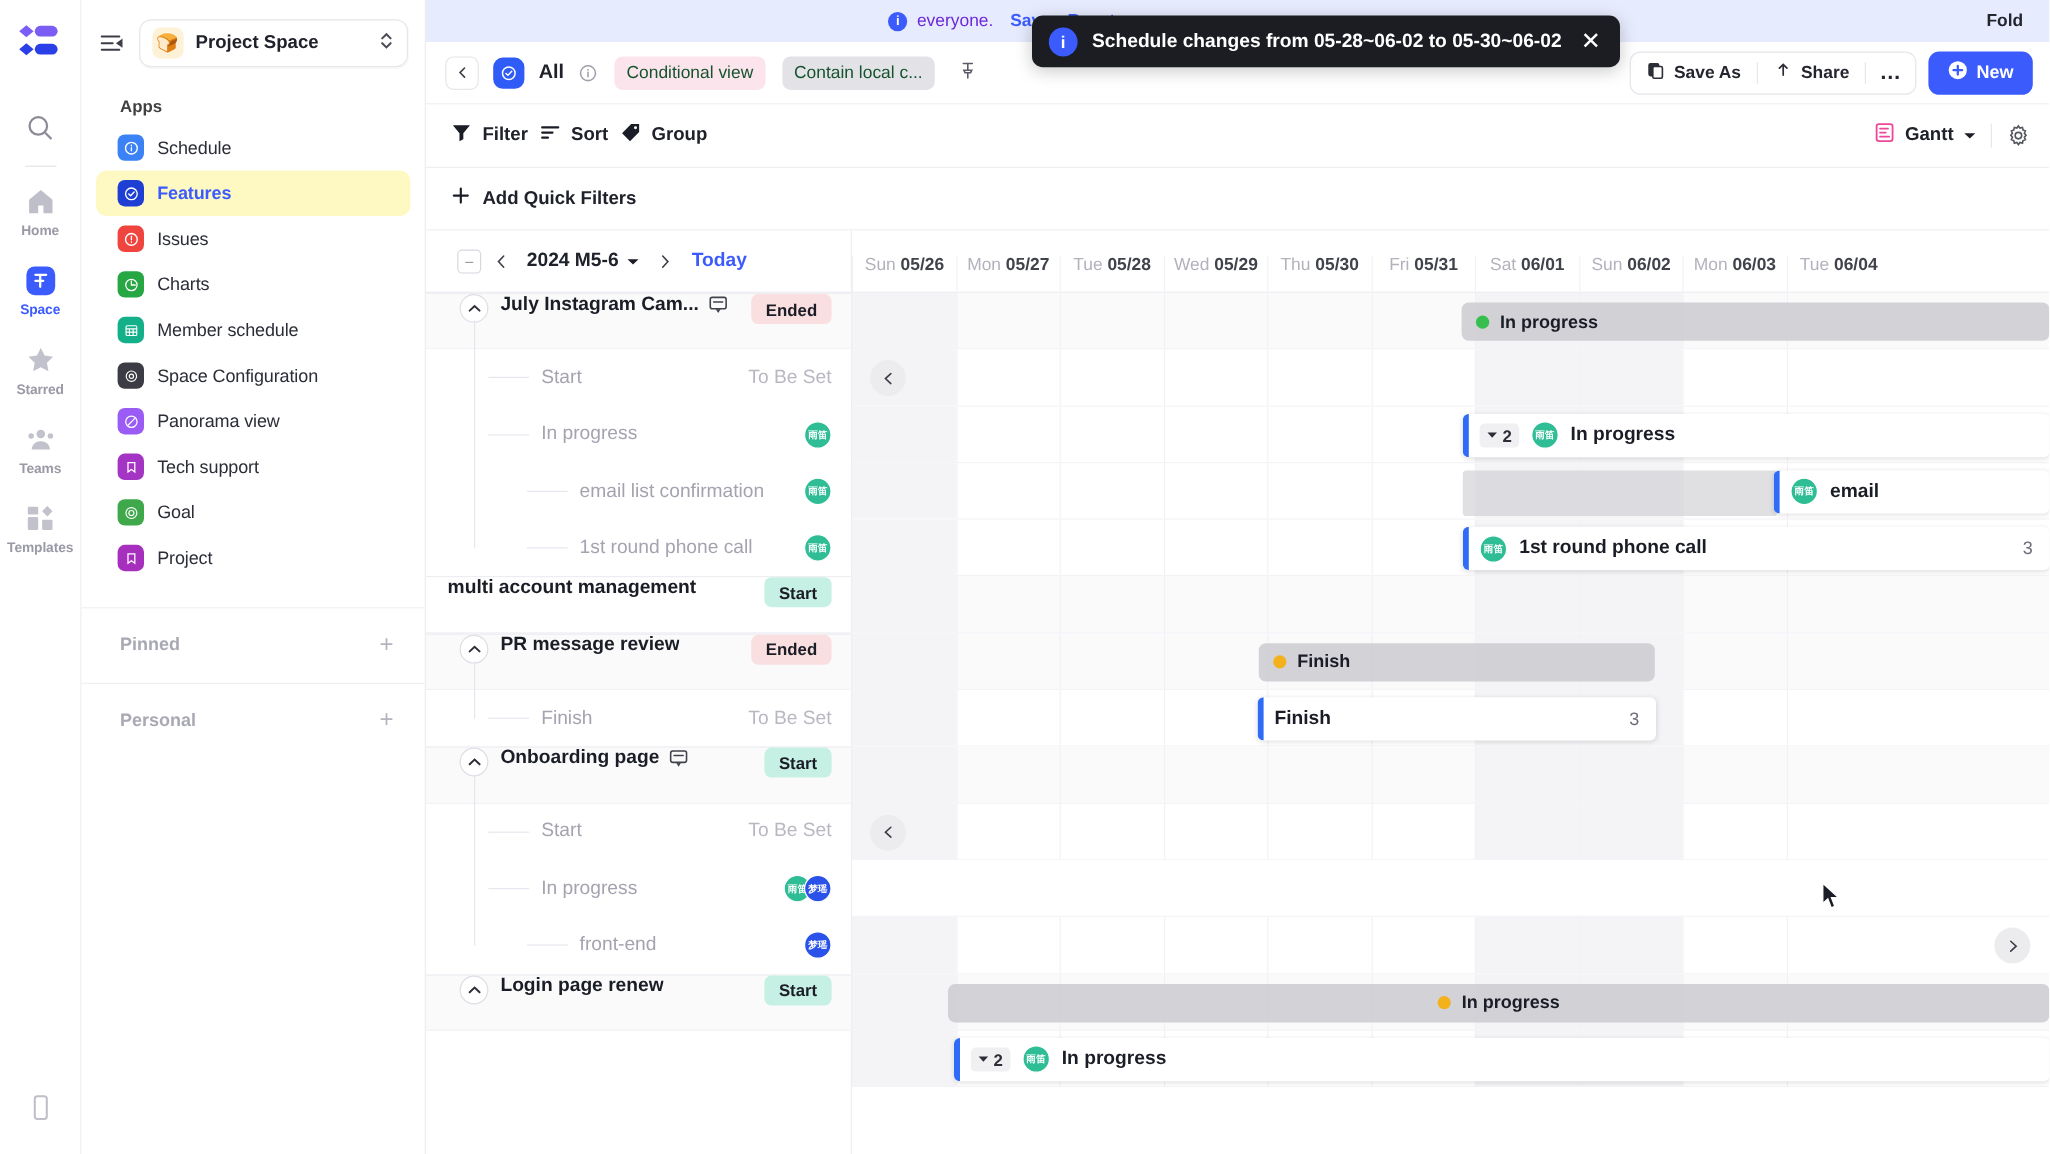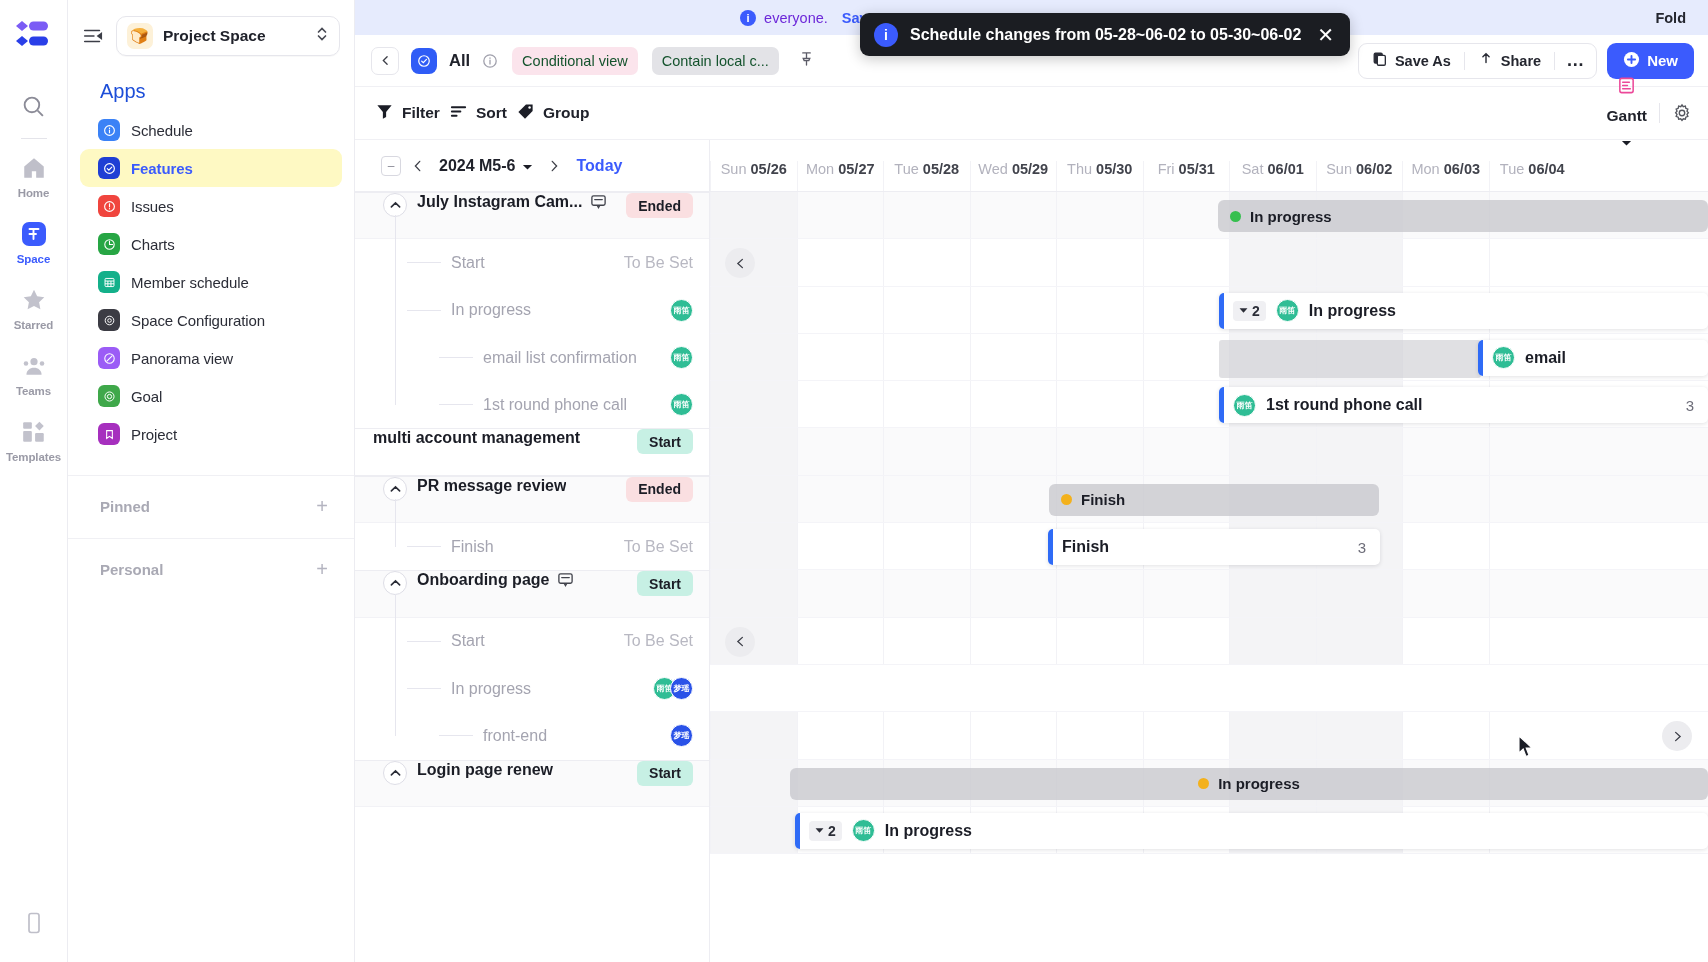--- a/index.html
+++ b/index.html
@@ -31,21 +31,21 @@
   .sidebar { width: 287px; flex: 0 0 287px; background: #fff; border-right: 1px solid #ececf1; padding: 0; position: relative; }
   .sb-top { display: flex; align-items: center; gap: 10px; padding: 16px 14px 10px 12px; }
   .sb-collapse { width: 26px; height: 26px; display:flex;align-items:center;justify-content:center; cursor:pointer;}
   .sb-space {
     flex: 1; height: 40px; border: 1px solid #e6e6ec; border-radius: 10px;
     display: flex; align-items: center; gap: 10px; padding: 0 10px; cursor: pointer;
     box-shadow: 0 1px 1px rgba(20,20,40,.03);
   }
   .sb-space-emoji { width: 26px; height: 26px; border-radius: 7px; background: #fdf1d8; display:flex;align-items:center;justify-content:center; font-size:15px; }
   .sb-space-name { font-size: 15.5px; font-weight: 700; color: #20222b; flex: 1; }
-  .sb-section { font-size: 20px; color: #1d4ed8; font-weight: 400; padding: 14px 0 8px 32px; }
+  .sb-section { font-size: 14px; color: #404040; font-weight: 700; padding: 14px 0 8px 32px; }
   .app-list { padding: 0 12px; }
   .app-item { height: 38px; display: flex; align-items: center; gap: 11px; padding: 0 10px 0 18px; border-radius: 9px; cursor: pointer; }
   .app-item.active { background: #fef9c3; }
   .app-ico { width: 22px; height: 22px; border-radius: 6px; display:flex;align-items:center;justify-content:center; color:#fff; flex:0 0 22px;}
   .app-name { font-size: 15px; color: #2b2d37; font-weight: 500; letter-spacing: -0.1px;}
   .app-item.active .app-name { color: #3b5bfd; font-weight: 600; }
   .sb-group { margin-top: 22px; border-top: 1px solid #f0f0f4; padding: 20px 26px 0 32px; display:flex; align-items:center;}
   .sb-group-label { font-size: 15px; color: #a9a9b4; font-weight: 600; flex:1;}
   .sb-plus { color: #b4b4c0; font-size: 20px; cursor: pointer; line-height: 1;}
 
@@ -74,21 +74,21 @@
   .vb-pin { margin-left: 14px; color:#5c5c68; cursor:pointer;}
   .vb-right { margin-left:auto; display:flex; align-items:center; gap: 10px; }
   .vb-grp { height:36px; border:1px solid #e6e6ec; border-radius:9px; display:flex; align-items:center; }
   .vb-btn { display:flex;align-items:center;gap:7px;padding:0 13px;height:100%;font-size:14.5px;font-weight:700;color:#24262f;cursor:pointer;}
   .vb-sep { width:1px;height:18px;background:#e6e6ec;}
   .vb-new { height:36px;background:#3b5bfd;border-radius:9px;display:flex;align-items:center;gap:7px;padding:0 16px;color:#fff;font-size:15px;font-weight:700;cursor:pointer;}
 
   .toolbar { height:53px;display:flex;align-items:center;padding:0 16px 0 20px;border-bottom:1px solid #f0f0f4;gap:9px;}
   .tb-btn { display:flex;align-items:center;gap:8px;font-size:15.5px;font-weight:700;color:#20222b;cursor:pointer;}
   .tb-right { margin-left:auto;display:flex;align-items:center;gap:12px;}
-  .tb-gantt { display:flex;align-items:center;gap:8px;font-size:15.5px;font-weight:700;color:#20222b;cursor:pointer;flex-direction:column;}
+  .tb-gantt { display:flex;align-items:center;gap:8px;font-size:15.5px;font-weight:700;color:#20222b;cursor:pointer;}
   .tb-vsep { width:1px;height:20px;background:#e6e6ec;}
 
   .quickfilters { height:52px;display:flex;align-items:center;padding:0 20px;border-bottom:1px solid #f0f0f4;}
   .qf-add { display:flex;align-items:center;gap:9px;font-size:15.5px;font-weight:700;color:#20222b;cursor:pointer;}
 
   
   .gantt { flex:1; display:flex; min-height:0; position:relative; }
   .gl { width:355px; flex:0 0 355px; border-right:1px solid #ededf2; display:flex;flex-direction:column; }
   .gr { flex:1; min-width:0; position:relative; overflow:hidden;}
 
@@ -315,20 +315,28 @@
       <div class="app-item">
         <div class="app-ico" style="background:#9b5cf6">
           <svg width="13" height="13" viewBox="0 0 16 16" fill="none" stroke="#fff" stroke-width="1.3">
               <circle cx="8" cy="8" r="5.8"></circle>
               <path d="M4.5 11.5 L11.5 4.5"></path>
             </svg>
         </div>
         <div class="app-name">Panorama view</div>
       </div>
       <div class="app-item">
+        <div class="app-ico" style="background:#a435c4">
+          <svg width="13" height="13" viewBox="0 0 16 16" fill="none" stroke="#fff" stroke-width="1.3">
+              <path d="M4.5 3.2h7v9.6l-3.5-2.6-3.5 2.6z"></path>
+            </svg>
+        </div>
+        <div class="app-name">Tech support</div>
+      </div>
+      <div class="app-item">
         <div class="app-ico" style="background:#3fa84a">
           <svg width="13" height="13" viewBox="0 0 16 16" fill="none" stroke="#fff" stroke-width="1.2">
               <circle cx="8" cy="8" r="5.6"></circle>
               <circle cx="8" cy="8" r="2.6"></circle>
             </svg>
         </div>
         <div class="app-name">Goal</div>
       </div>
       <div class="app-item">
         <div class="app-ico" style="background:#a62fbe">
@@ -470,20 +478,30 @@
         <div class="tb-vsep"></div>
         <div style="display:flex;align-items:center;">
           <svg width="20" height="20" viewBox="0 0 22 22" fill="none" stroke="#55575f" stroke-width="1.5">
             <circle cx="11" cy="11" r="3"></circle>
             <path d="M11 2.2 l1.4 1.9 2.3-.6 .5 2.3 2.2 .9 -.9 2.2 1.5 1.8 -1.5 1.8 .9 2.2 -2.2 .9 -.5 2.3 -2.3-.6 -1.4 1.9 -1.4-1.9 -2.3 .6 -.5-2.3 -2.2-.9 .9-2.2 -1.5-1.8 1.5-1.8 -.9-2.2 2.2-.9 .5-2.3 2.3 .6z"></path>
           </svg>
         </div>
       </div>
     </div>
 
+    <div class="quickfilters">
+      <div class="qf-add">
+        <span>
+          <svg width="18" height="18" viewBox="0 0 20 20" fill="none" stroke="#1b1d26" stroke-width="2" stroke-linecap="round">
+              <path d="M10 3.5v13M3.5 10h13"></path>
+            </svg>
+        </span>
+        <span>Add Quick Filters</span>
+      </div>
+    </div>
 
     <div class="gantt">
 
       <div class="gl">
         <div class="gl-head">
           <div class="gl-minus">–</div>
           <div class="gl-arrow">
             <svg width="14" height="14" viewBox="0 0 24 24" fill="none" stroke="#3c3e47" stroke-width="2.2" stroke-linecap="round">
                 <path d="M15 4 L7.5 12 L15 20"></path>
               </svg>

